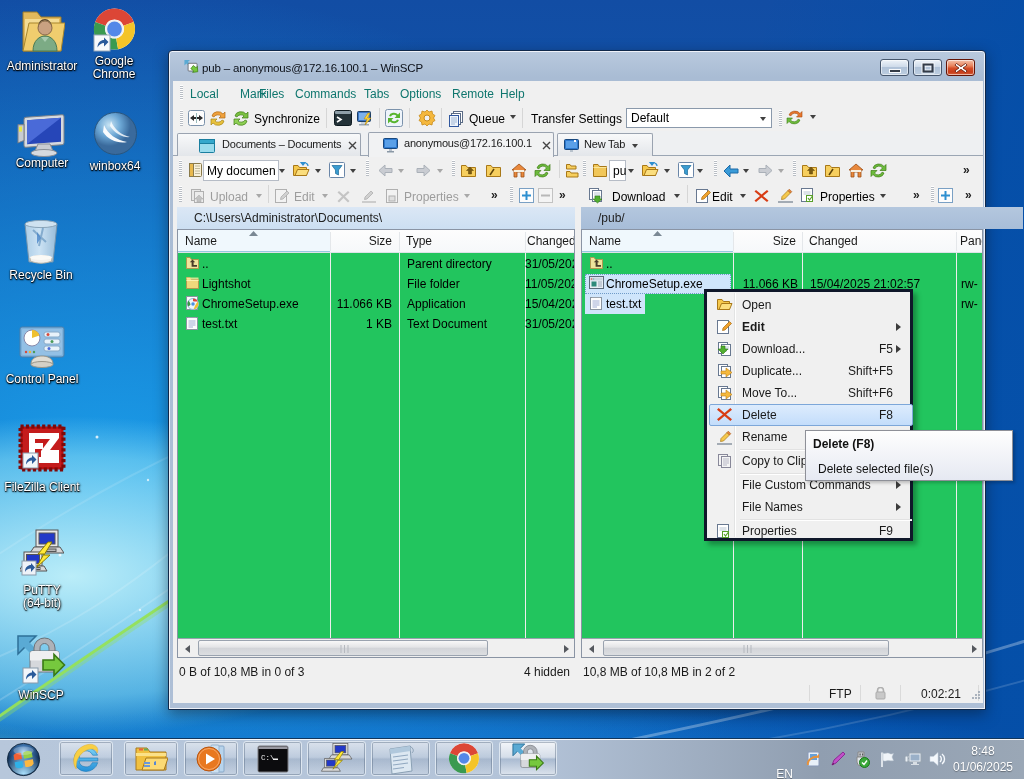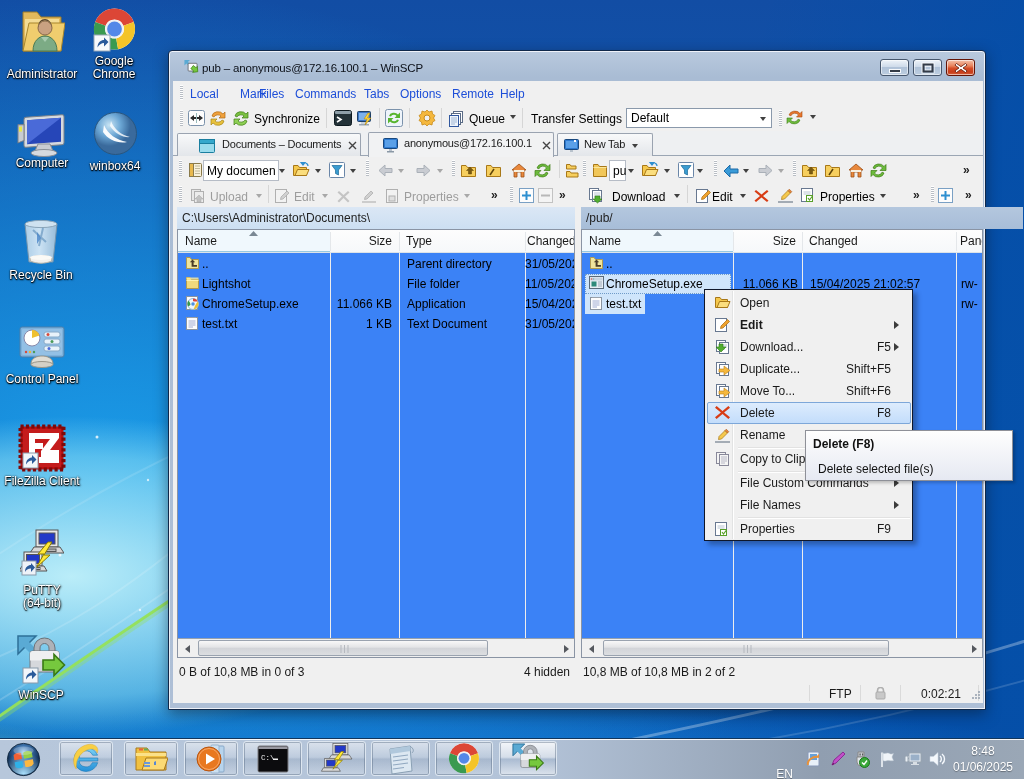--- a/index.html
+++ b/index.html
@@ -15,49 +15,49 @@
 .dicon svg{display:block;margin:0 auto}
 #win{position:absolute;left:168px;top:50px;width:818px;height:660px;
  background:linear-gradient(#b9c9de 0%,#a9bcd4 26px,#aebfd6 100%);border:1px solid #10284a;border-radius:4px 4px 0 0;
  box-shadow:inset 0 0 0 1px rgba(252,253,255,.8),0 4px 14px rgba(10,25,45,.5)}
 #titlebar{position:absolute;left:3px;top:2px;right:3px;height:28px;color:#0c1018}
 .wbtn{position:absolute;top:8px;width:29px;height:17px;border:1px solid #46566c;border-radius:3px;box-shadow:inset 0 0 0 1px rgba(255,255,255,.55)}
 #btnmin,#btnmax{background:linear-gradient(#eef3f9,#cedbea 45%,#b0c2d8 50%,#bccde0)}
 #btnclose{background:linear-gradient(#f4c3ac,#e8825b 40%,#d54e28 55%,#c63c1a 80%,#d8633d);border-color:#641507}
 .wbtn .g{position:absolute;left:50%;top:50%;transform:translate(-50%,-50%)}
 #client{position:absolute;left:4px;top:30px;width:810px;height:622px;background:#f0f0f0}
-#menubar{position:absolute;left:0;top:0;width:100%;height:24px;background:#f0f0f0;color:#1d4ed8}
+#menubar{position:absolute;left:0;top:0;width:100%;height:24px;background:#f0f0f0;color:#0f766e}
 #menubar span{position:absolute;top:6px}
 #toolbar{position:absolute;left:0;top:24px;width:100%;height:26px;background:#f0f0f0}
 #tabbar{position:absolute;left:0;top:50px;width:100%;height:25px;background:#eef0f2;border-bottom:1px solid #9ba6b4}
 .tab{position:absolute;top:2px;height:23px;border:1px solid #9aa3b0;border-bottom:none;border-radius:2px 2px 0 0;background:linear-gradient(#f8f9fa,#e3e6ea);font-size:11px;letter-spacing:-.2px;color:#1a1a1a}
 .tab.active{top:1px;height:25px;background:#f1f2f3}
 .tab span{position:absolute;top:4px}
 .grip{position:absolute;width:3px;background:repeating-linear-gradient(#fff 0 1px,#b8bdc4 1px 2px);}
 .tsep{position:absolute;width:1px;background:#d6d6d6}
 .gtxt{color:#9d9d9d}
 .dda{display:inline-block;width:0;height:0;border:3px solid transparent;border-top:4px solid #404040;position:absolute}
 .dda.g{border-top-color:#a8a8a8}
 .chev{position:absolute;font-weight:700;font-size:12px;color:#222;letter-spacing:-2px}
-.pathbar{position:absolute;height:22px;font-size:12px;color:#222;line-height:22px;padding-left:5px}
-.flist{position:absolute;background:#3b82f6;border:1px solid #8a94a4;overflow:hidden}
+.pathbar{position:absolute;height:22px;font-size:12px;color:#222;line-height:22px;padding-left:17px}
+.flist{position:absolute;background:#22c55e;border:1px solid #8a94a4;overflow:hidden}
 .fhead{position:absolute;left:0;top:0;right:0;height:23px;background:linear-gradient(#fdfdfd,#f6f8fa);border-bottom:1px solid #dde3e8;color:#1a1a1a}
 .fhead .col{position:absolute;top:4px}
 .colsep{position:absolute;top:2px;width:1px;height:19px;background:#e4e7ea}
 .frow{position:absolute;left:1px;height:20px;font-size:12px;color:#000;line-height:20px;white-space:nowrap}
 .frow svg{position:absolute;left:6px;top:2px}
 .sbar{position:absolute;height:20px;background:#f0f0f0;border-top:1px solid #98a2ae}
 .sthumb{position:absolute;top:1px;height:16px;background:linear-gradient(#f8f8f8,#e3e4e6 45%,#d2d4d8 50%,#dcdee1);border:1px solid #9aa3af;border-radius:2px}
 .sarr{position:absolute;top:2px;width:15px;height:15px;color:#55585e}
 .sarr i{position:absolute;left:4px;top:4px;width:0;height:0;border:4px solid transparent}
 .statusline{position:absolute;left:0;top:577px;width:100%;height:26px;background:#f0f0f0;color:#1a1a1a;font-size:12px}
 .statusline span{position:absolute;top:7px}
 #statbar{position:absolute;left:0;top:602px;width:100%;height:20px;background:#f0f0f0;font-size:12px;color:#1a1a1a}
 .scell{position:absolute;top:2px;height:16px;border:1px solid #dadada;border-width:0 0 0 1px}
-#cmenu{position:absolute;left:704px;top:289px;width:209px;height:252px;background:#f0f0f0;border:1px solid #0f172a;box-shadow:4px 4px 5px rgba(0,0,0,.3)}
+#cmenu{position:absolute;left:704px;top:289px;width:209px;height:252px;background:#f0f0f0;border:3px solid #0f172a;box-shadow:4px 4px 5px rgba(0,0,0,.3)}
 #cmenu .gut{position:absolute;left:1px;top:1px;bottom:1px;width:27px;background:#f1f1f1;border-right:1px solid #e2e3e3;box-shadow:1px 0 0 #fff}
 .mi{position:absolute;left:2px;width:204px;height:22px;font-size:12px;color:#1a1a1a;line-height:22px}
 .mi .txt{position:absolute;left:33px}
 .mi .sc{position:absolute;right:20px}
 .mi .arr{position:absolute;right:8px;top:7px;width:0;height:0;border:4px solid transparent;border-left:5px solid #3c3c3c}
 .mi.hl{background:linear-gradient(#ddecfd,#c3ddfb);border:1px solid #7da7d9;border-radius:2px}
 .msep{position:absolute;left:33px;width:172px;height:1px;background:#e2e2e2;box-shadow:0 1px 0 #fff}
 .mico{position:absolute;left:7px;top:3px}
 #tip{position:absolute;left:805px;top:430px;width:208px;height:51px;background:linear-gradient(#fefefe,#e6e9f2);border:1px solid #8e9098;box-shadow:2px 2px 3px rgba(0,0,0,.22);color:#111}
 #taskbar{position:absolute;left:0;top:739px;width:1024px;height:40px;
@@ -90,21 +90,21 @@
  <div class="dicon" style="left:3px;top:6px;width:78px">
   <svg width="46" height="50" viewBox="0 0 46 50">
         <path d="M4 6 L18 6 L22 11 L42 11 L42 45 L4 45 Z" fill="#e2b95c" stroke="#9c7a28"></path>
         <path d="M6 13 L40 13 L40 43 L6 43 Z" fill="#f4dc94"></path>
         <path d="M4 45 L10 17 L46 17 L42 45 Z" fill="#f0cd6e" stroke="#a8862c"></path>
         <circle cx="26" cy="22" r="7" fill="#c9a181" stroke="#8a6a4a"></circle>
         <path d="M19 22 A7 7 0 0 1 33 21 C 33 16 29 13 26 13 C 22 13 19 16 19 22" fill="#5c4632"></path>
         <path d="M14 45 C14 34 21 30 26 30 C31 30 38 34 38 45 Z" fill="#7cab85" stroke="#4a7a55"></path>
         <path d="M22 31 L26 36 L30 31" fill="#a8ccb0"></path>
       </svg>
-  <div class="lbl" style="margin-top:12px">Administrator</div>
+  <div class="lbl" style="margin-top:4px">Administrator</div>
  </div>
  <div class="dicon" style="left:76px;top:8px;width:76px">
   <svg width="43" height="44" viewBox="0 0 43 44">
         <circle cx="21.5" cy="21" r="20.5" fill="#fff"></circle>
 <path d="M2.2 14 A20.5 20.5 0 0 1 40.8 14 L30.4 17.8 A9.5 9.5 0 0 0 12.6 17.8 Z" fill="#dc4636"></path>
 <path d="M2.2 14 A20.5 20.5 0 0 0 25.1 41.2 L23.2 30.4 A9.5 9.5 0 0 1 12.6 17.8 Z" fill="#3a9a50"></path>
 <path d="M25.1 41.2 A20.5 20.5 0 0 0 40.8 14 L30.4 17.8 A9.5 9.5 0 0 1 23.2 30.4 Z" fill="#f4c428"></path>
 <circle cx="21.5" cy="21" r="9.3" fill="#f1f1f1"></circle>
         <circle cx="21.5" cy="21" r="7.4" fill="#5488e8"></circle>
 <rect x="1" y="27" width="16" height="16" fill="#f8fafc" stroke="#98a8b8"></rect>
@@ -181,21 +181,21 @@
  </div>
  <div class="dicon" style="left:2px;top:424px;width:80px">
   <svg width="48" height="48" viewBox="0 0 48 48">
         <rect x="2.5" y="2.5" width="43" height="43" fill="#bc1010" stroke="#7e0a0a" stroke-dasharray="3.2 2.2" stroke-width="4"></rect>
         <rect x="5" y="5" width="38" height="38" fill="#c41c1c"></rect>
 <path d="M11 9 H27 V15 H17 V19 H25 V25 H17 V39 H11 Z" fill="#fff"></path>
 <path d="M23 27 L32 15 H24 V9 H41 V14 L32 26 H41 V39 H21 V33 H32 L23 33 Z" fill="#fff"></path>
 <rect x="5" y="29" width="15" height="15" fill="#f2f6fa" stroke="#8899aa"></rect>
 <path d="M8 40.5 C8 35.5 11.5 33.5 14 33.5 L14 31 L18.5 35.5 L14 40 L14 36.5 C11.5 36.5 9.5 38 8 40.5 Z" fill="#2a5a9a"></path>
       </svg>
-<div class="lbl" style="margin-top:3px">FileZilla Client</div>
+<div class="lbl" style="margin-top:9px">FileZilla Client</div>
  </div>
  <div class="dicon" style="left:3px;top:528px;width:78px">
   <svg width="44" height="50" viewBox="0 0 44 50">
         <g stroke="#555" fill="#e8e8e8">
           <rect x="16" y="2" width="22" height="17"></rect>
           <rect x="19" y="5" width="16" height="11" fill="#2238c8"></rect>
           <path d="M14 19 h26 l4 6 h-34 z" fill="#d8d8d8"></path>
           <rect x="24" y="21" width="12" height="2.5" fill="#b8b8b8"></rect>
         </g>
         <g stroke="#555" fill="#e8e8e8">

